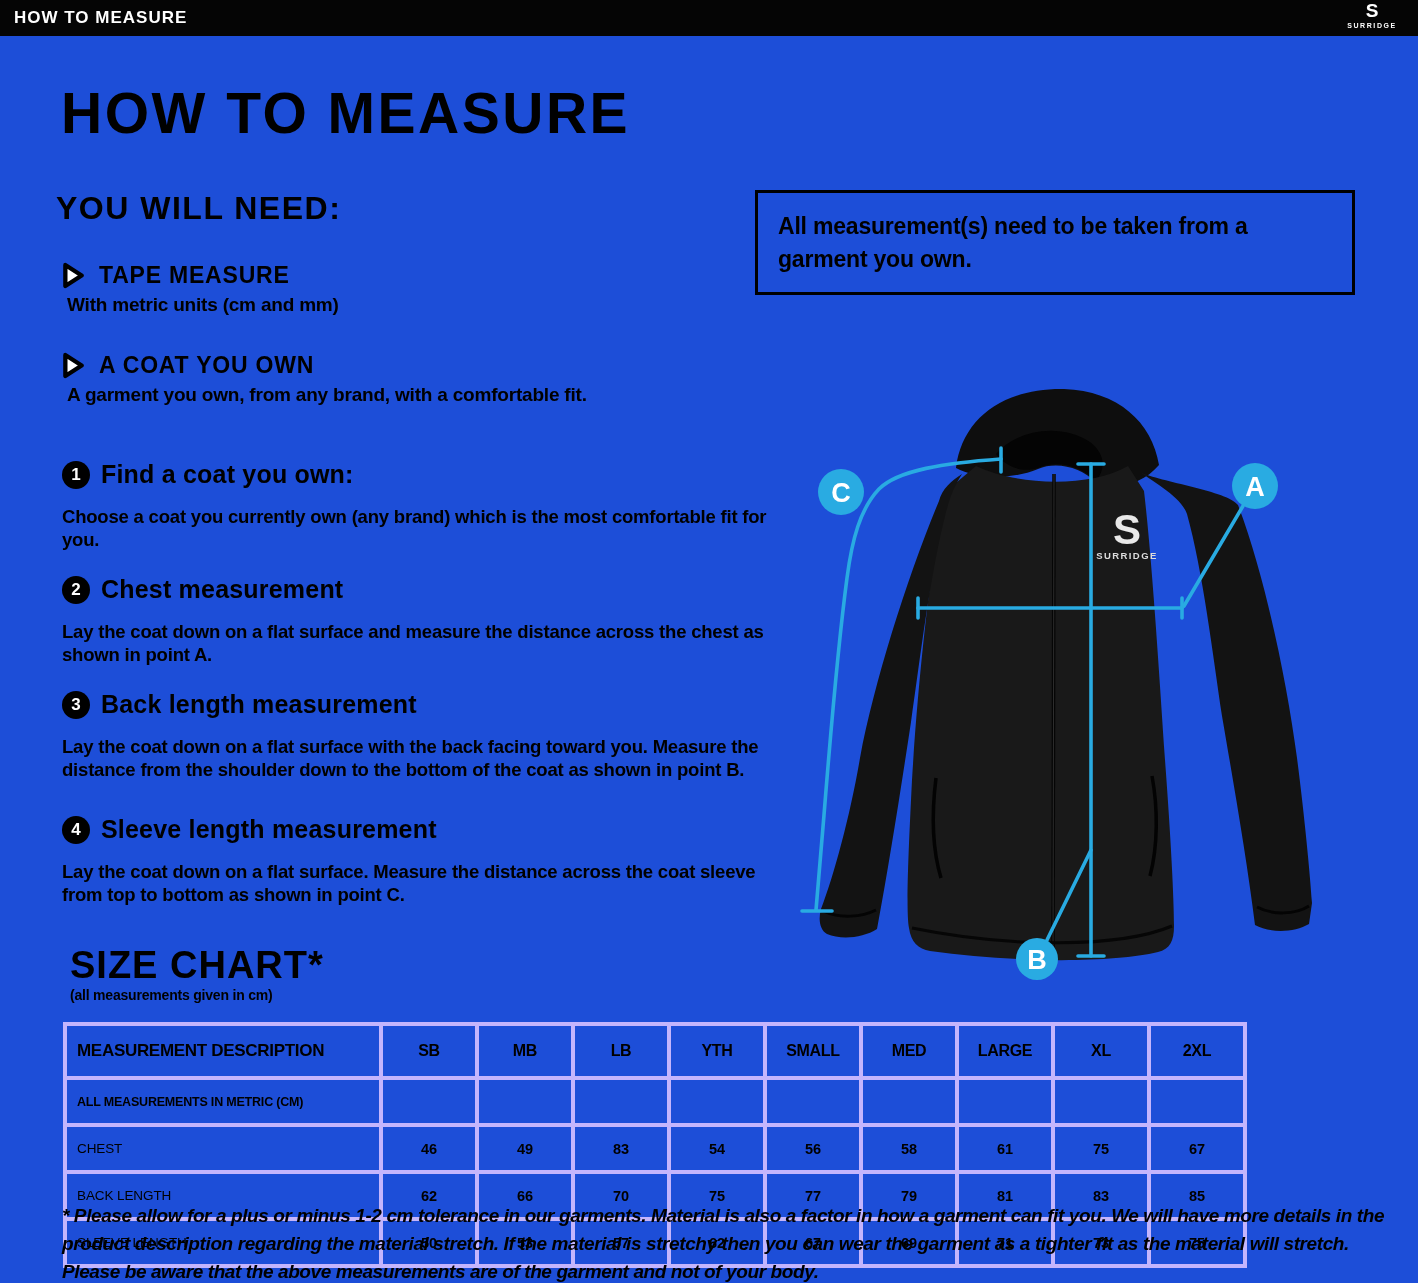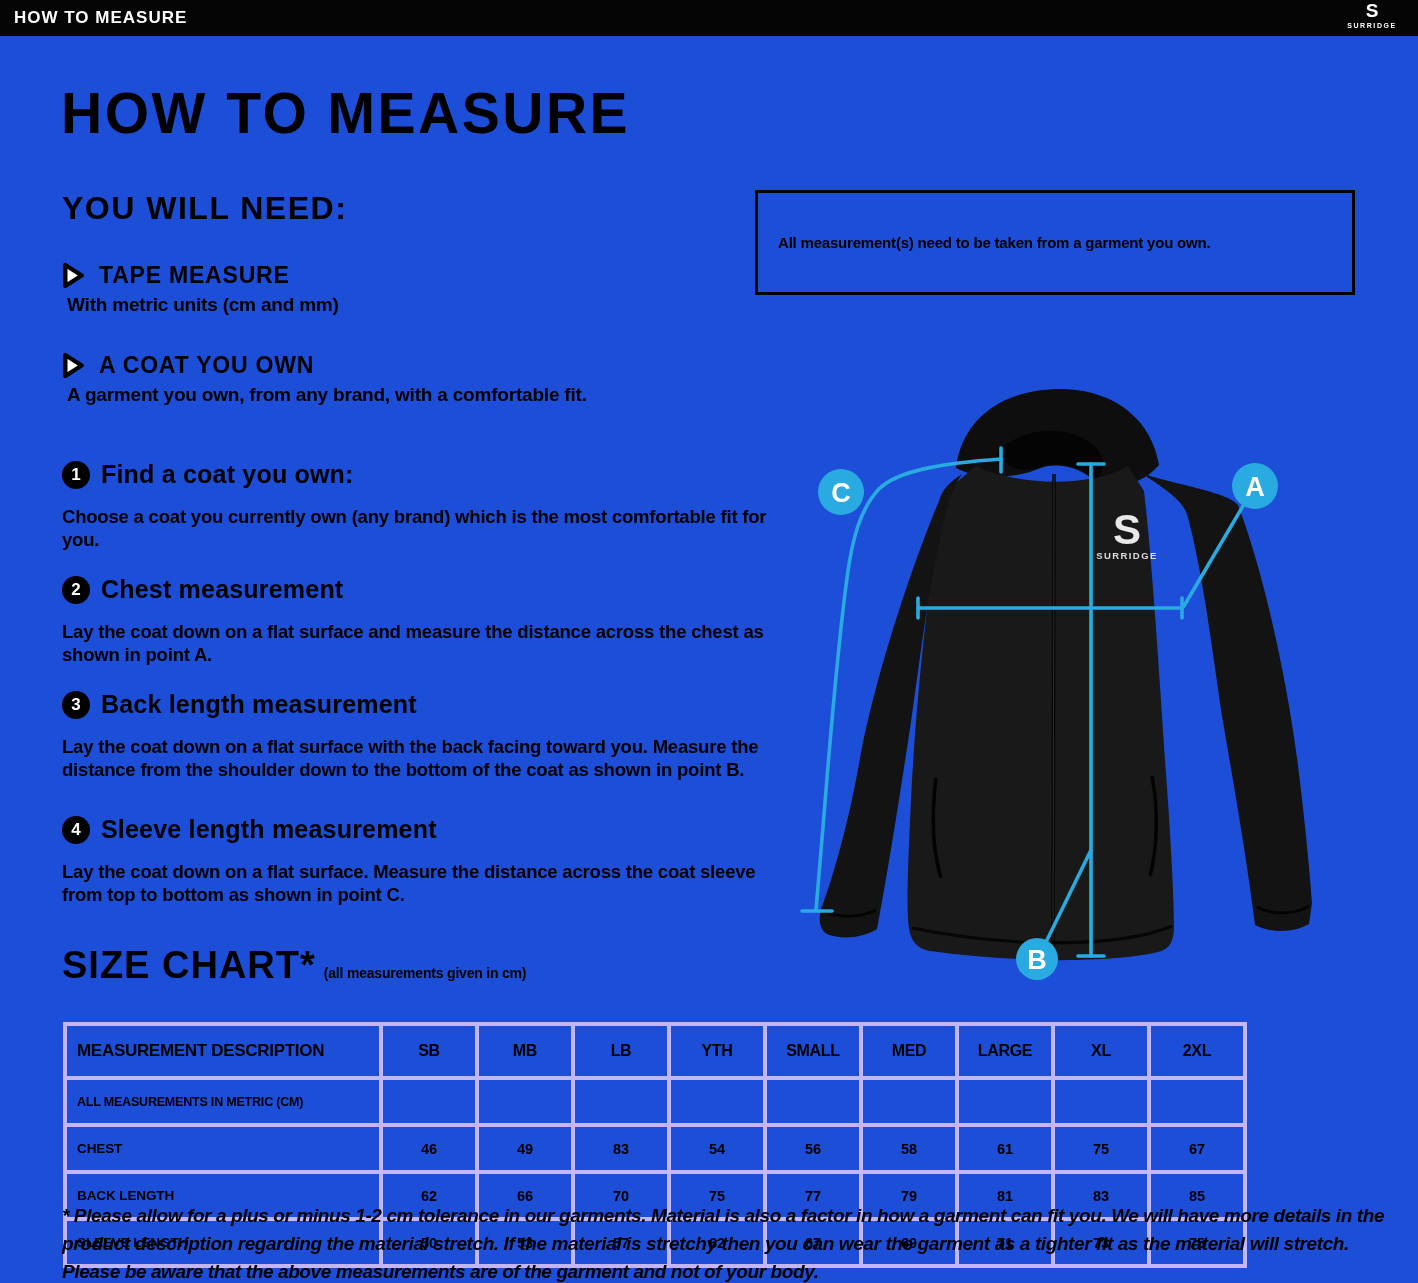--- a/index.html
+++ b/index.html
@@ -21,21 +21,21 @@
   }
   .topbar-logo .logo-s { font-size:19px; font-weight:bold; display:block; line-height:20px; }
   .topbar-logo .logo-word { font-size:7px; font-weight:bold; letter-spacing:1.6px; display:block; margin-top:1px; }
 
   
   .h1 {
     position:absolute; left:61px; top:84px; font-size:57px; font-weight:bold;
     letter-spacing:2.5px; line-height:1.05;
   }
   .h2-need {
-    position:absolute; left:62px; top:190px; font-size:32px; font-weight:bold;
+    position:absolute; left:56px; top:190px; font-size:32px; font-weight:bold;
     letter-spacing:1.5px;
   }
 
   
   .need-item { position:absolute; left:62px; width:700px; }
   .need-item.first { top:262px; }
   .need-item.second { top:352px; }
   .need-head { display:flex; align-items:center; gap:14px; }
   .tri-icon { width:23px; height:27px; flex:0 0 auto; }
   .need-label { font-size:23px; font-weight:bold; letter-spacing:0.8px; }
@@ -55,47 +55,47 @@
     margin:17px 0 0 0; font-size:18.5px; font-weight:600; line-height:22.5px;
     letter-spacing:-0.2px;
   }
 
   
   .notice {
     position:absolute; left:755px; top:190px; width:600px; height:105px;
     border:3px solid #000; box-sizing:border-box; display:flex; align-items:center;
   }
   .notice-text {
-    padding:0 20px; font-size:15px; font-weight:bold; line-height:33px; letter-spacing:-0.2px;
+    padding:0 20px; font-size:23px; font-weight:bold; line-height:33px; letter-spacing:-0.2px;
   }
 
   
   .diagram { position:absolute; left:760px; top:360px; width:658px; height:660px; }
 
   
-  .size-head { position:absolute; left:62px; top:944px; display:flex; align-items:baseline; }
+  .size-head { position:absolute; left:62px; top:944px; display:flex; align-items:baseline;flex-direction:column; }
   .size-title { font-size:38px; font-weight:bold; letter-spacing:1px; }
   .size-sub { font-size:14px; font-weight:bold; margin-left:8px; letter-spacing:-0.2px; }
 
   table.size-chart {
     position:absolute; left:63px; top:1022px; border-collapse:collapse;
     border:2px solid #000; table-layout:fixed;
   }
   table.size-chart td, table.size-chart th {
     border:4px solid #c4b5fd; padding:10px; overflow:hidden; white-space:nowrap;
   }
   th.desc-h {
     width:292px; height:30px; text-align:left; padding-left:7px;
     font-size:17px; font-weight:bold; letter-spacing:-0.3px;
   }
   th.size-h { width:72px; font-size:16px; font-weight:bold; text-align:center; letter-spacing:-0.3px; }
   td.unit-cell {
     height:23px; font-size:12.5px; font-weight:bold; padding-left:7px; letter-spacing:-0.2px;
   }
-  td.label-cell { height:23px; font-size:13.5px; font-weight:700; padding-left:7px; letter-spacing:-0.1px; }
+  td.label-cell { height:23px; font-size:13.5px; font-weight:400; padding-left:7px; letter-spacing:-0.1px; }
   td.val-cell { height:23px; font-size:14.5px; font-weight:600; text-align:center; }
 
   
   .footnote {
     position:absolute; left:62px; top:1202px; width:1342px;
     font-size:19px; font-weight:bold; font-style:italic; line-height:28px;
     letter-spacing:-0.4px;
   }
 </style>
 </head>

